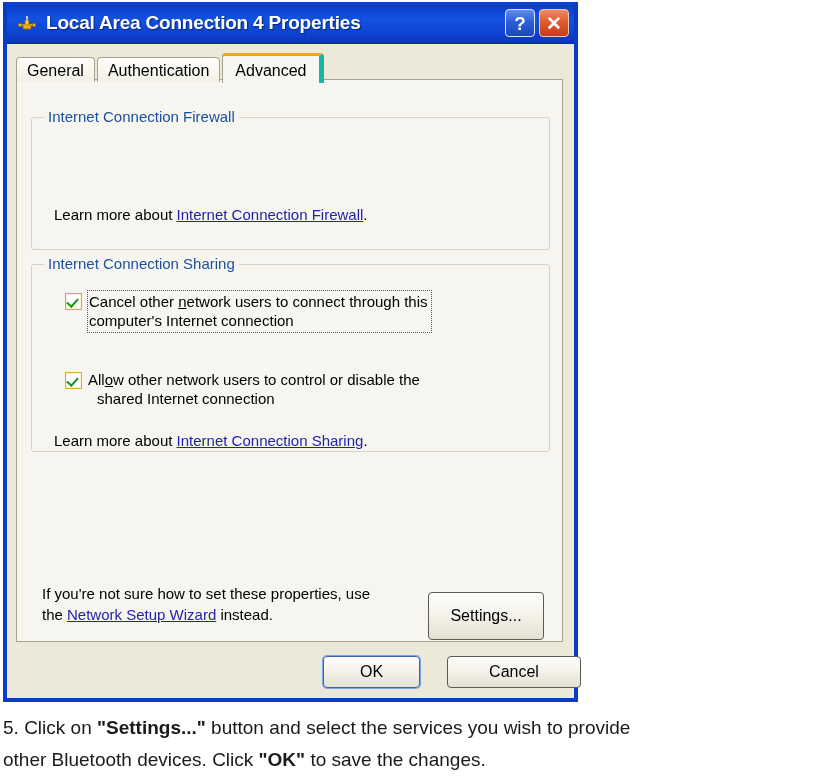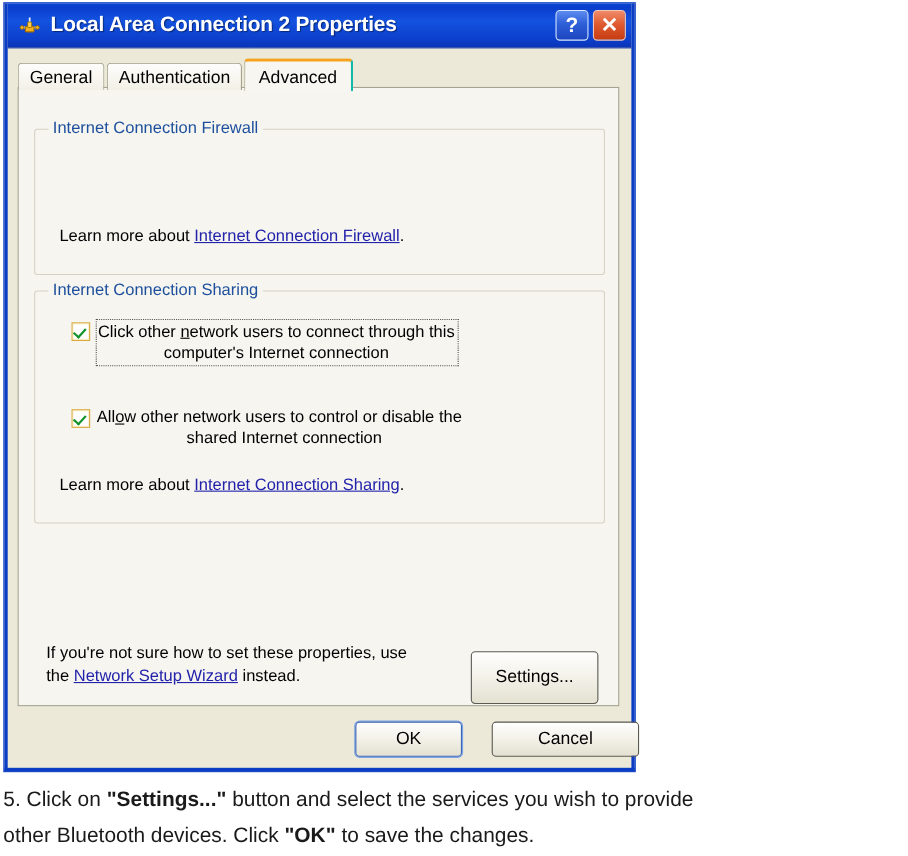--- a/index.html
+++ b/index.html
@@ -107,21 +107,21 @@
     box-sizing: border-box;
     cursor: default;
     white-space: nowrap;
   }
   .tab.active {
     height: 30px;
     line-height: 29px;
     background: #f7f6f1;
     border-top: 3px solid #f5a21e;
     border-left: 1px solid #a6a48f;
-    border-right: 2px solid #14b8a6;
+    border-right: 5px solid #14b8a6;
     position: relative;
     z-index: 4;
     margin-bottom: -1px;
     padding: 0 12px;
   }
 
   
   .tabpanel {
     position: absolute;
     left: 9px;
@@ -146,21 +146,21 @@
     position: absolute;
     top: -10px;
     left: 12px;
     background: #f6f5f0;
     padding: 0 4px;
     font-size: 15px;
     color: #1c4f9c;
     white-space: nowrap;
   }
   #group-firewall { left: 14px; top: 37px; width: 519px; height: 133px; }
-  #group-sharing  { left: 14px; top: 184px; width: 519px; height: 212px; text-align: center; }
+  #group-sharing  { left: 14px; top: 184px; width: 519px; height: 188px; }
 
   
   .cbrow {
     position: absolute;
     display: flex;
     align-items: flex-start;
   }
   .cbox {
     width: 17px;
     height: 17px;
@@ -285,21 +285,21 @@
     <span class="title-icon">
       <svg width="22" height="22" viewBox="0 0 22 22" aria-hidden="true">
         <path d="M4 13 L18 13" stroke="#d0d8e8" stroke-width="1.6" fill="none"></path>
         <path d="M11 4 L11 13" stroke="#e8ecf4" stroke-width="1.6" fill="none"></path>
         <rect x="7" y="12" width="8" height="5" rx="1" fill="#f2b01e" stroke="#9c6a06" stroke-width="1"></rect>
         <rect x="9.2" y="8" width="3.6" height="5" rx="0.6" fill="#ffd34d" stroke="#9c6a06" stroke-width="0.8"></rect>
         <circle cx="4" cy="13" r="1.7" fill="#f2b01e" stroke="#9c6a06" stroke-width="0.8"></circle>
         <circle cx="18" cy="13" r="1.7" fill="#f2b01e" stroke="#9c6a06" stroke-width="0.8"></circle>
       </svg>
     </span>
-    <span class="title-text">Local Area Connection 2 Properties</span>
+    <span class="title-text">Local Area Connection 4 Properties</span>
     <span class="caption-buttons">
       <span class="cap-btn cap-help">?</span>
       <span class="cap-btn cap-close">✕</span>
     </span>
   </div>
 
   <div class="tabstrip">
     <div class="tab">General</div>
     <div class="tab">Authentication</div>
     <div class="tab active">Advanced</div>
@@ -314,21 +314,21 @@
       <div class="learnmore" style="left:22px; top:88px;">
         <span>Learn more about </span><span class="lnk">Internet Connection Firewall</span><span>.</span>
       </div>
     </div>
 
     <div class="group" id="group-sharing">
       <span class="group-title">Internet Connection Sharing</span>
 
       <div class="cbrow" style="left:33px; top:26px; width:420px;">
         <span class="cbox checked"></span>
-        <span class="cblabel focusbox"><span>Click other </span><u>n</u><span>etwork users to connect through this</span><br><span>computer's Internet connection</span></span>
+        <span class="cblabel focusbox"><span>Cancel other </span><u>n</u><span>etwork users to connect through this</span><br><span>computer's Internet connection</span></span>
       </div>
 
       <div class="cbrow" style="left:33px; top:105px; width:420px;">
         <span class="cbox checked"></span>
         <span class="cblabel"><span>All</span><u>o</u><span>w other network users to control or disable the</span><br><span style="display:inline-block;padding-left:9px;">shared Internet connection</span></span>
       </div>
 
       <div class="learnmore" style="left:22px; top:167px;">
         <span>Learn more about </span><span class="lnk">Internet Connection Sharing</span><span>.</span>
       </div>

